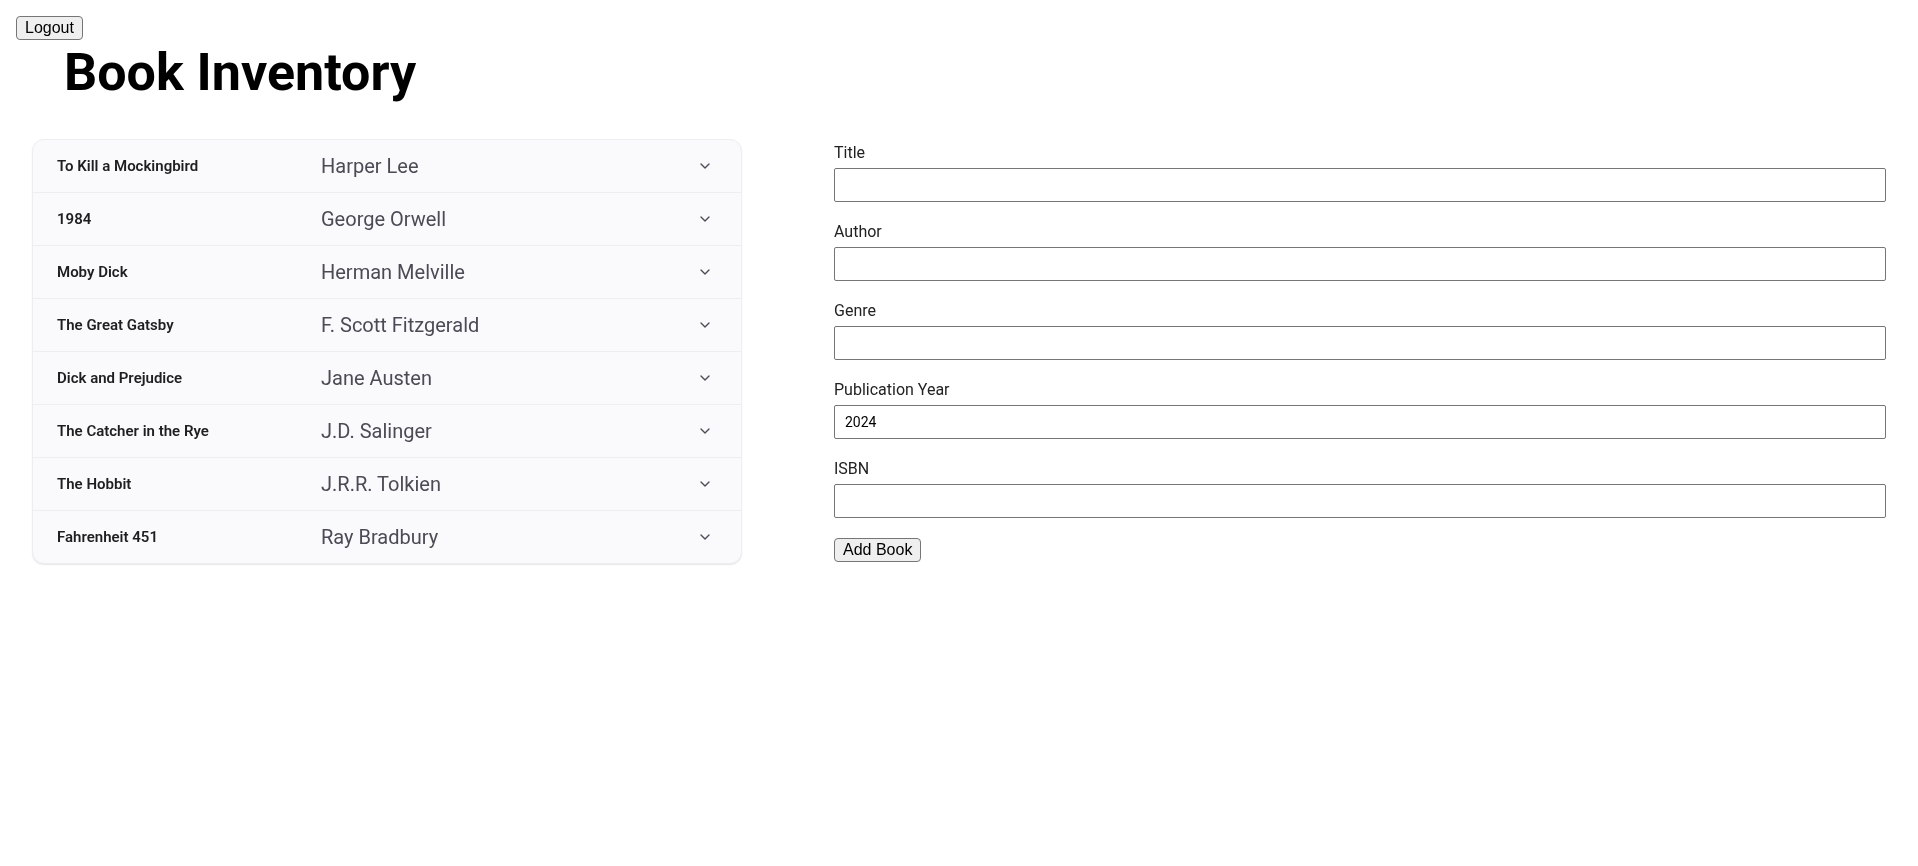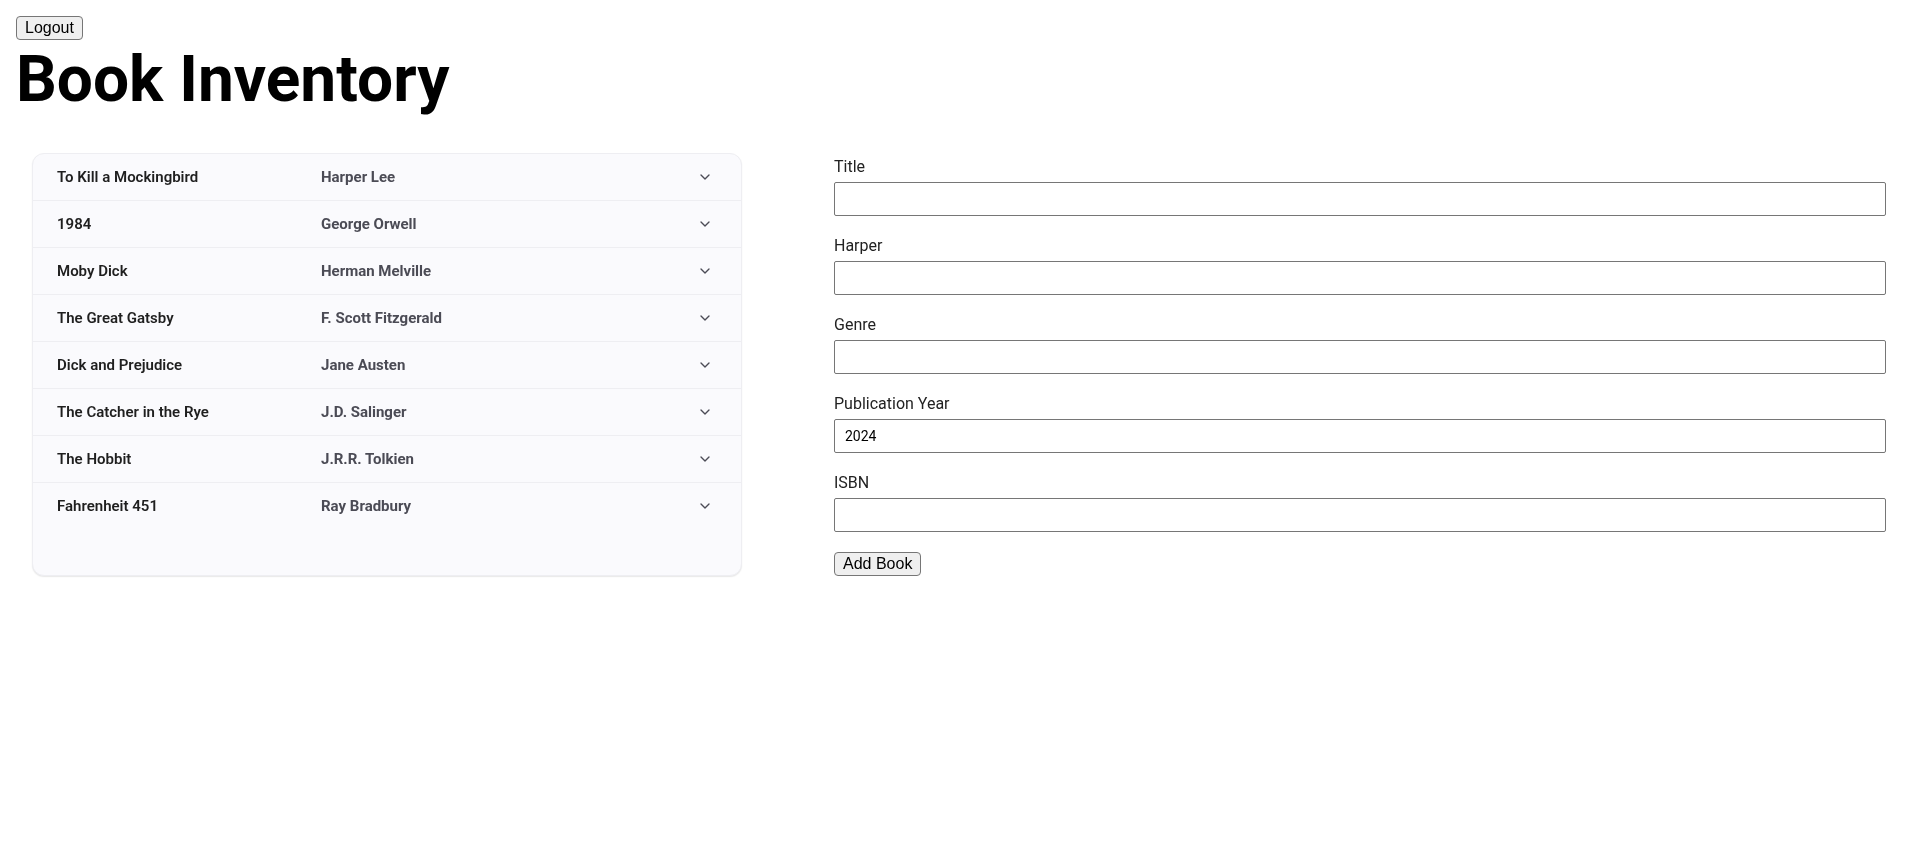--- a/index.html
+++ b/index.html
@@ -15,24 +15,25 @@
     .logout-button {
       border: 1px solid #767676;
       border-radius: 4px;
       padding: 2px 8px;
       font-size: 16px;
       background: #efefef;
       cursor: pointer;
       margin-bottom: 2px;
     }
     .page-title {
-      font-size: 64px;
+      font-size: 52px;
       font-weight: 700;
       margin-bottom: 36px;
       color: #000;
+      margin-left: 48px;
     }
     .main-container {
       display: flex;
       gap: 92px;
       padding: 0 16px;
     }
     .book-list {
       flex: 0 0 710px;
       background: #fafafd;
       border: 1px solid #eeeef2;
@@ -52,23 +53,23 @@
       border-bottom: none;
     }
     .book-title {
       flex: 0 0 220px;
       font-weight: 600;
       color: #1f1f1f;
       font-size: 15px;
     }
     .book-author {
       flex: 1;
-      font-weight: 700;
+      font-weight: 400;
       color: #4b4b55;
-      font-size: 15px;
+      font-size: 20px;
     }
     .chevron {
       flex: 0 0 24px;
       display: flex;
       align-items: center;
       justify-content: center;
       color: #4b4b55;
     }
     .chevron svg {
       width: 16px;
@@ -195,21 +196,21 @@
         </div>
       </div>
     </div>
 
   <div class="form-panel">
     <div class="form-group">
       <label class="form-label">Title</label>
       <input type="text" class="form-input" value="" style="">
     </div>
     <div class="form-group">
-      <label class="form-label">Harper</label>
+      <label class="form-label">Author</label>
       <input type="text" class="form-input" value="" style="">
     </div>
     <div class="form-group">
       <label class="form-label">Genre</label>
       <input type="text" class="form-input" value="" style="">
     </div>
     <div class="form-group">
       <label class="form-label">Publication Year</label>
       <input type="number" class="form-input" value="2024" style="">
     </div>

